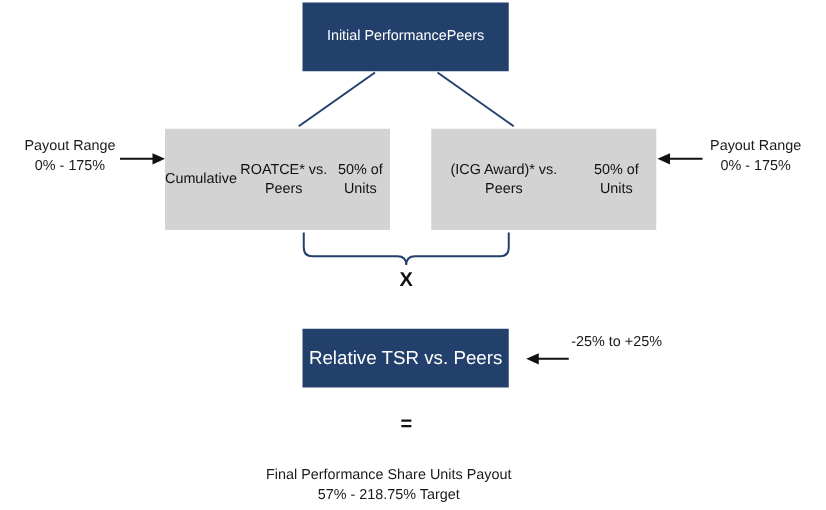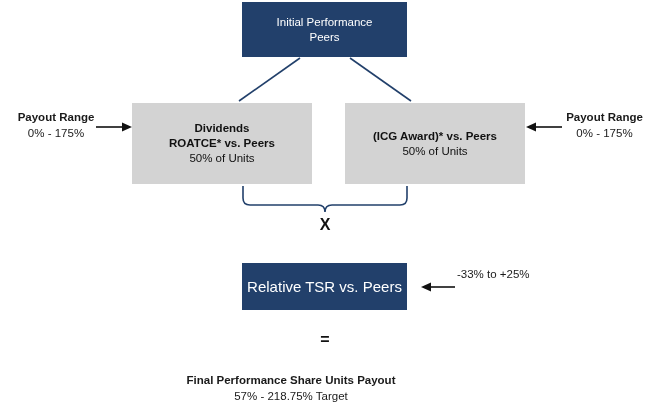--- a/index.html
+++ b/index.html
@@ -15,38 +15,38 @@
     position: relative;
     width: 661px;
     height: 408px;
     overflow: hidden;
     background: #ffffff;
   }
   .box {
     position: absolute;
     box-sizing: border-box;
     display: flex;
-    flex-direction: column;
+    flex-direction: row;
     align-items: center;
     justify-content: center;
     text-align: center;
   }
   .navy {
     background: #22406b;
     color: #ffffff;
   }
   .gray {
     background: #d3d3d3;
     color: #111111;
   }
   .box .line {
     display: block;
     line-height: 1.28;
   }
-  .bold { font-weight: bold; }
+  .bold { font-weight: normal; }
 
   
   #initial-award {
     left: 242px;
     top: 2px;
     width: 165px;
     height: 55px;
     font-size: 11.5px;
   }
 
@@ -99,20 +99,21 @@
 
   
   #footer {
     position: absolute;
     left: 0px;
     top: 372px;
     width: 582px;
     text-align: center;
     font-size: 11.5px;
     line-height: 1.4;
+    padding-left: 20px;
   }
 
   svg.overlay {
     position: absolute;
     left: 0;
     top: 0;
     width: 661px;
     height: 408px;
     pointer-events: none;
   }
@@ -138,21 +139,21 @@
     <line x1="455" y1="287" x2="428" y2="287" stroke="#111111" stroke-width="1.6"></line>
     <polygon points="421,287 431,282.5 431,291.5" fill="#111111"></polygon>
   </svg>
 
   <div class="box navy" id="initial-award">
     <span class="line">Initial Performance</span>
     <span class="line">Peers</span>
   </div>
 
   <div class="box gray" id="operating-roatce">
-    <span class="line bold">Dividends</span>
+    <span class="line bold">Cumulative</span>
     <span class="line bold">ROATCE* vs. Peers</span>
     <span class="line">50% of Units</span>
   </div>
 
   <div class="box gray" id="tbv-growth">
     <span class="line bold">(ICG Award)* vs. Peers</span>
     <span class="line">50% of Units</span>
   </div>
 
   <div class="side-label" id="payout-left">
@@ -165,21 +166,21 @@
     <div>0% - 175%</div>
   </div>
 
   <div class="operator" id="times-op">X</div>
 
   <div class="box navy" id="relative-tsr">
     <span class="line">Relative TSR vs. Peers</span>
   </div>
 
   <div class="side-label" id="multiplier-right">
-    <div>-33% to +25%</div>
+    <div>-25% to +25%</div>
   </div>
 
   <div class="operator" id="equals-op">=</div>
 
   <div id="footer">
     <div class="bold">Final Performance Share Units Payout</div>
     <div>57% - 218.75% Target</div>
   </div>
 
 </div>

